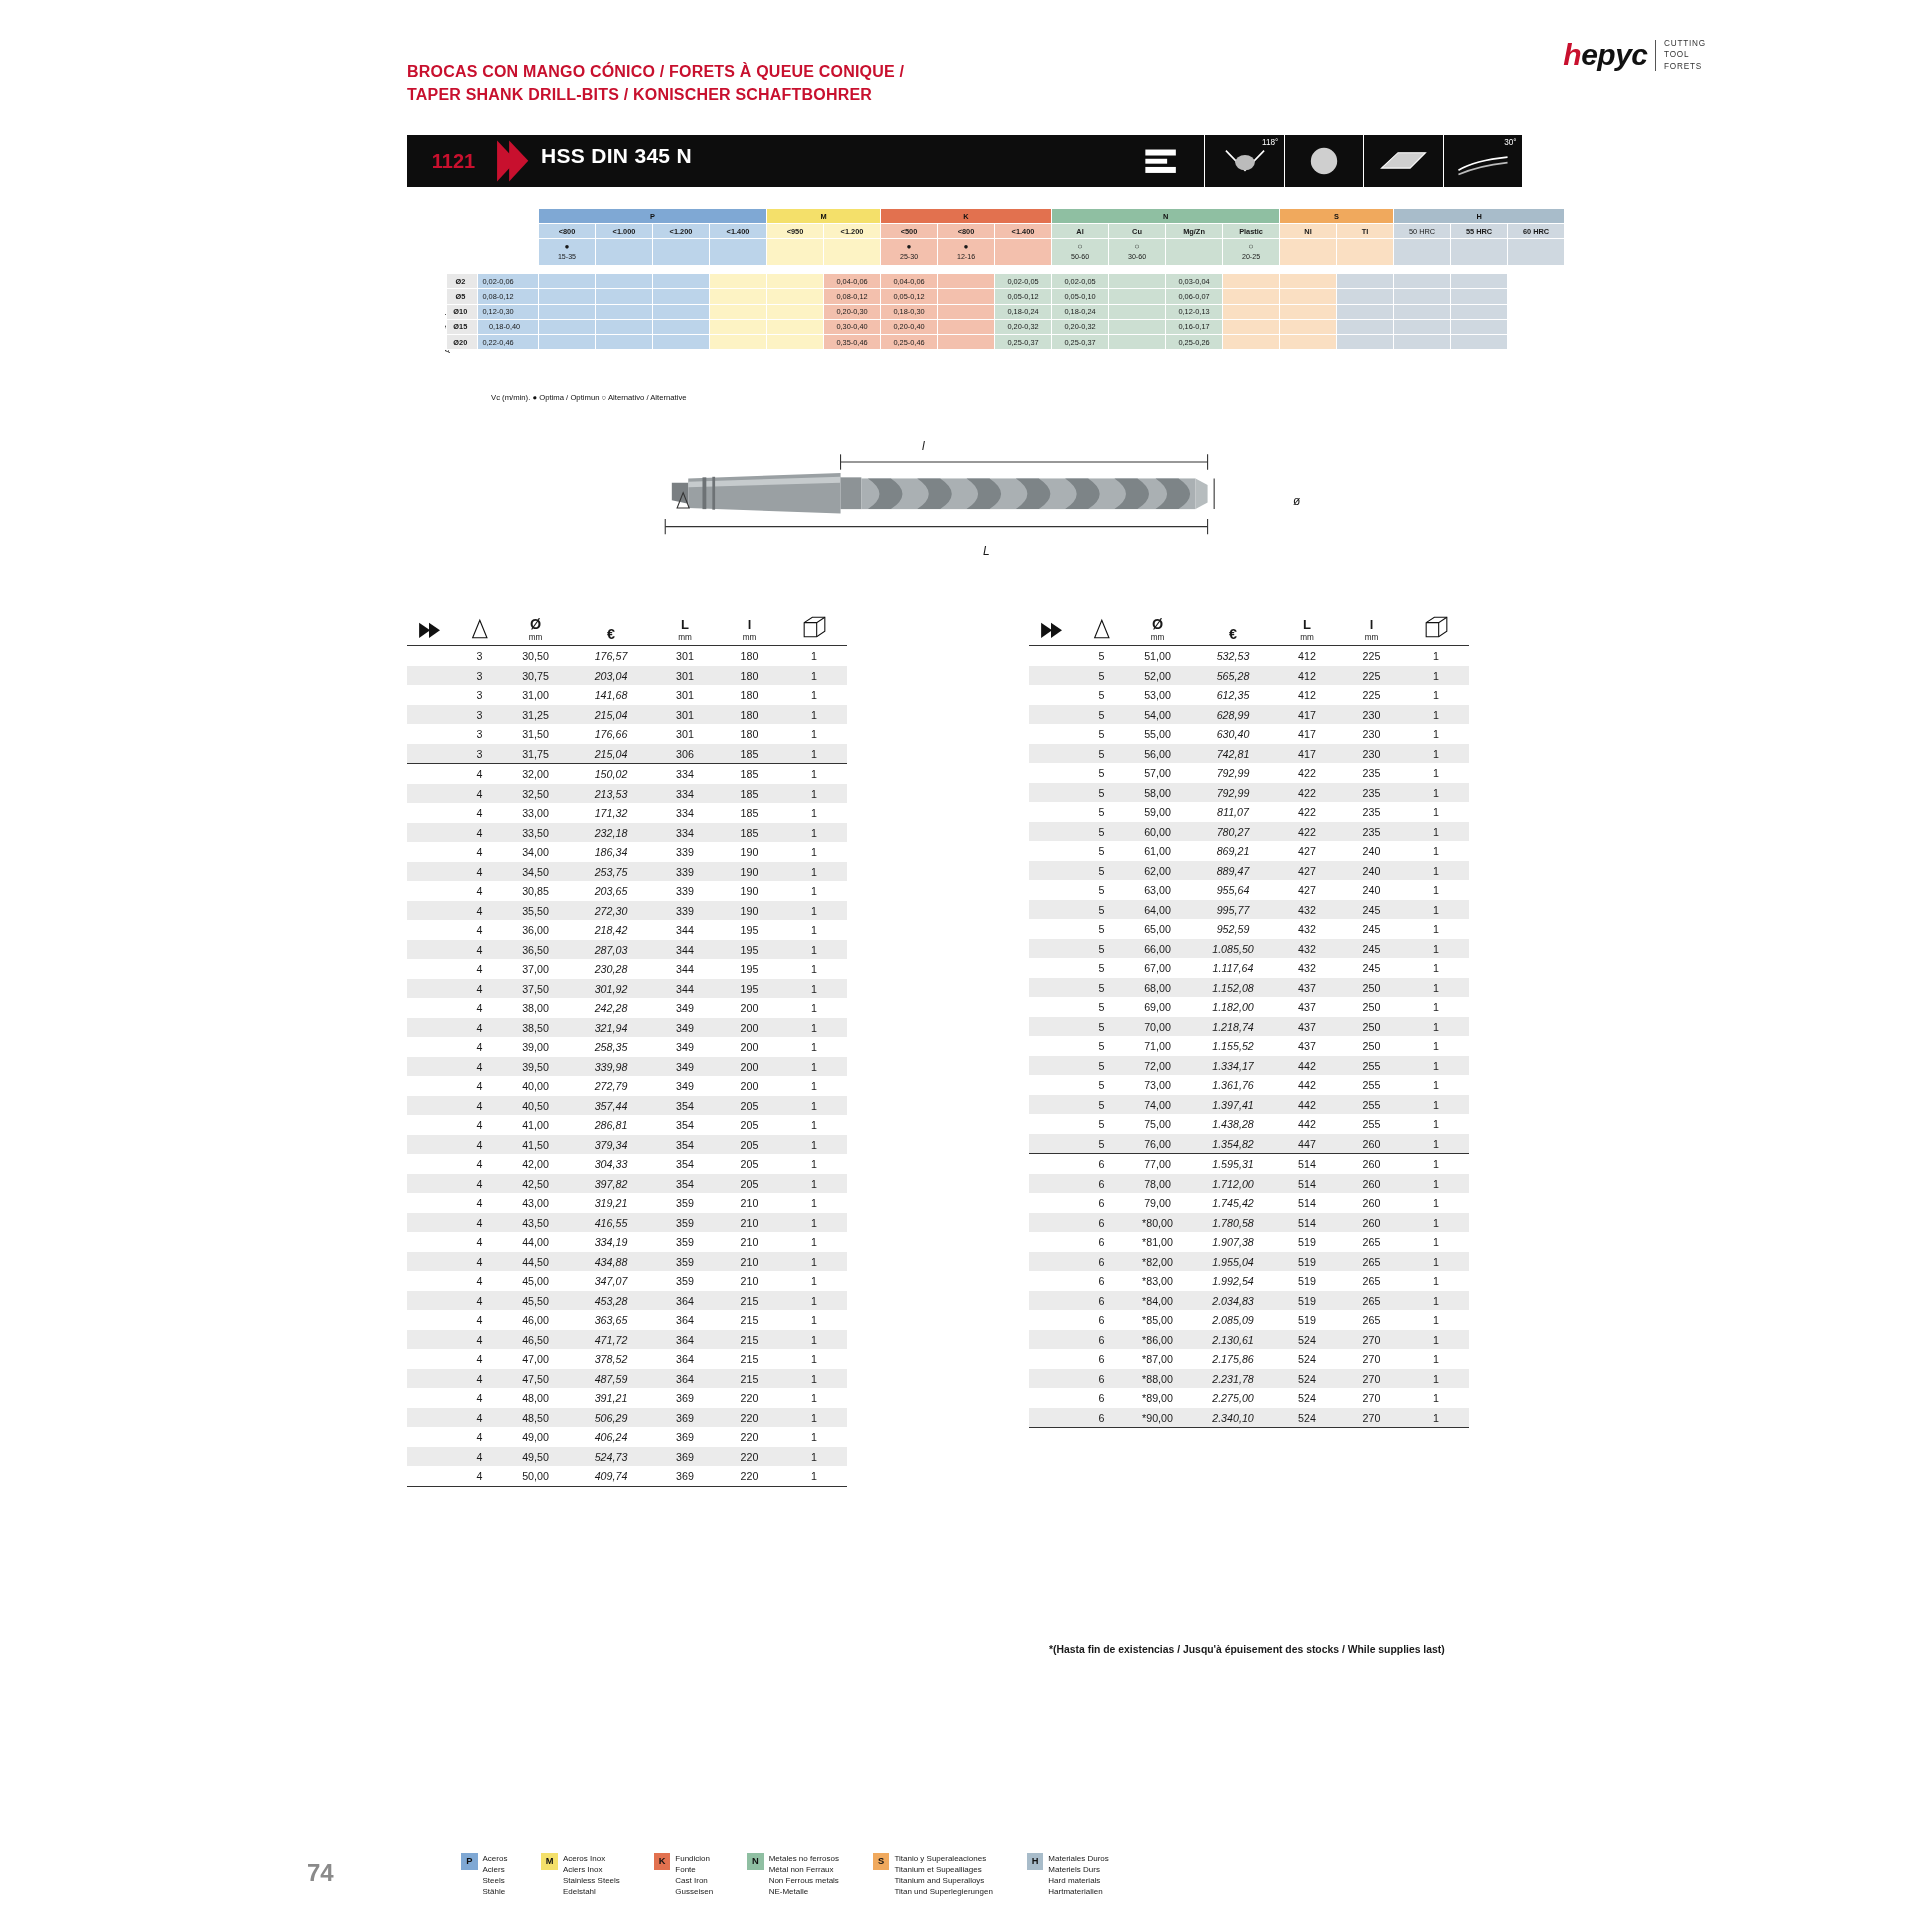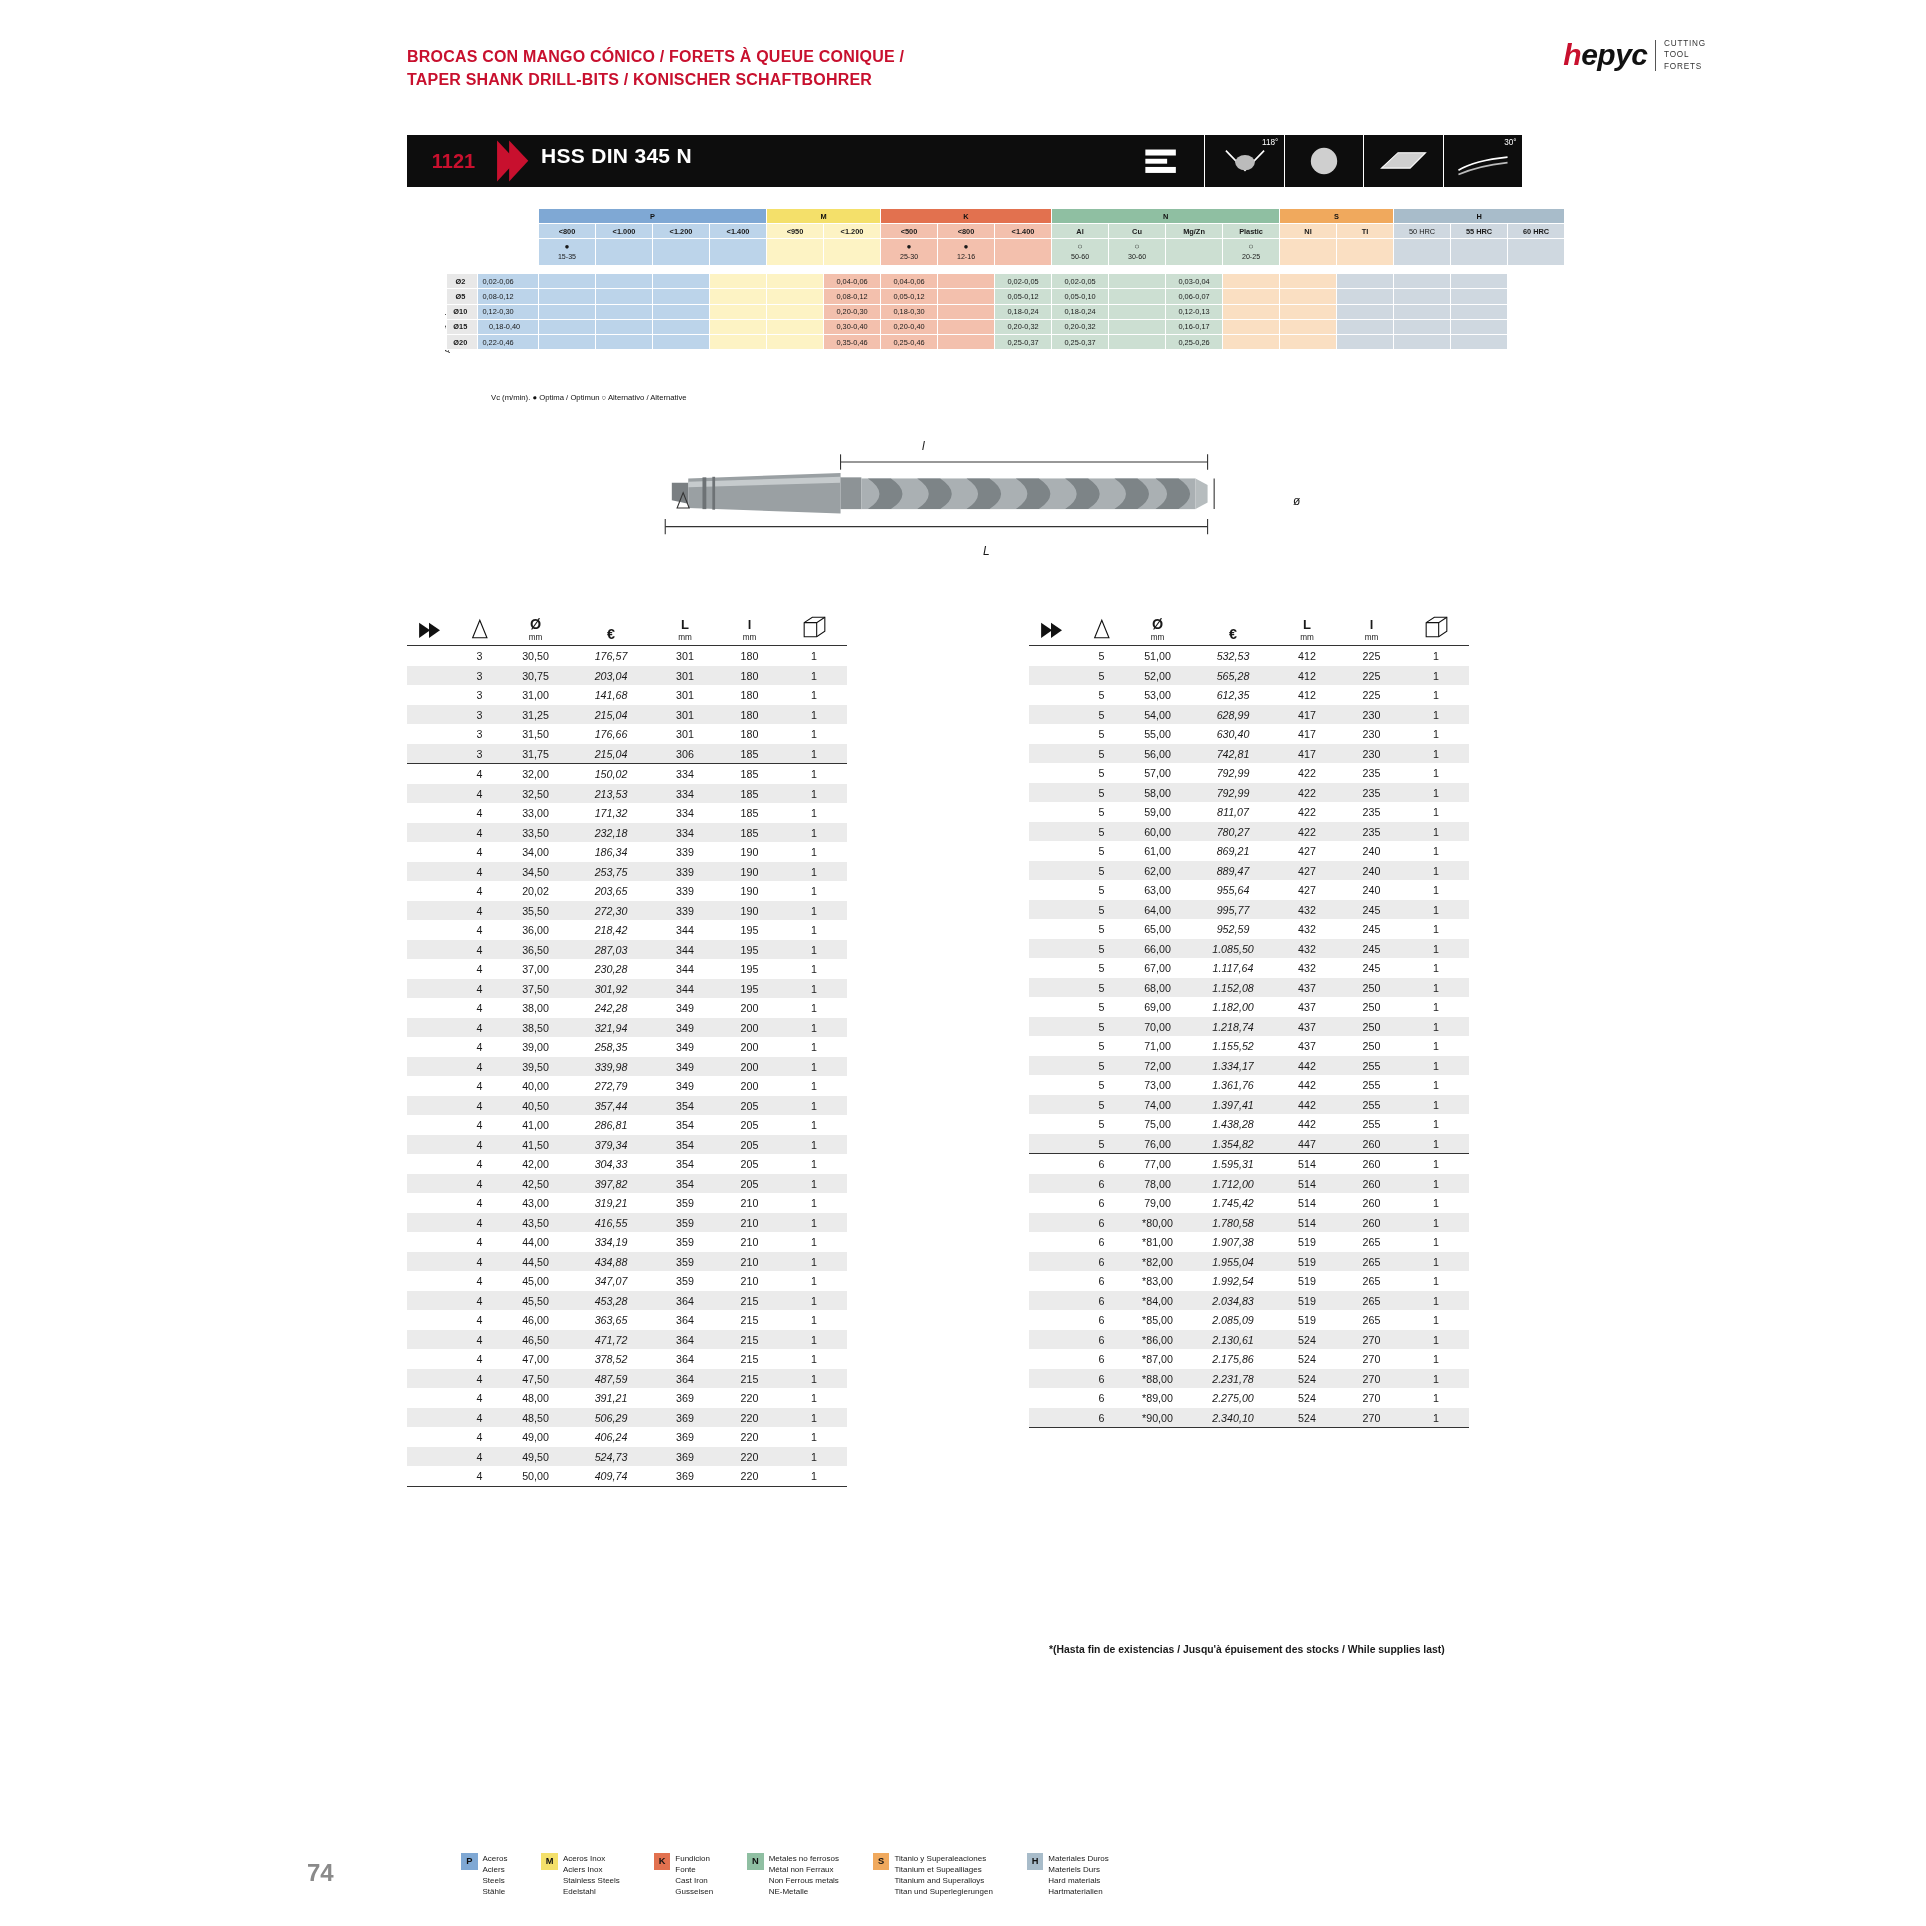--- a/index.html
+++ b/index.html
@@ -7,21 +7,21 @@
     width:1926px;height:1926px;
     background:#ffffff;
     font-family:"Liberation Sans", sans-serif;
     color:#1a1a1a;
     position:relative;
     overflow:hidden;
   }
   .page{position:absolute;left:0;top:0;width:1926px;height:1926px;}
 
   
-  .hdr-title{position:absolute;left:407px;top:45px;width:824px;font-size:16px;font-weight:bold;color:#c8102e;line-height:1.45;letter-spacing:0.2px;}
+  .hdr-title{position:absolute;left:407px;top:60px;width:824px;font-size:16px;font-weight:bold;color:#c8102e;line-height:1.45;letter-spacing:0.2px;}
   .logo{position:absolute;right:220px;top:38px;display:flex;align-items:center;gap:7.7px;}
   .logo-mark{font-size:30px;font-weight:bold;color:#111;letter-spacing:-0.5px;font-style:italic;}
   .logo-mark .h{color:#c8102e;}
   .logo-sep{width:1.1px;height:31px;background:#555;}
   .logo-sub{font-size:8.2px;line-height:1.35;color:#333;letter-spacing:0.8px;}
 
   
   .blackbar{position:absolute;left:407px;top:135px;width:1115px;height:52px;background:#0d0d0d;}
   .code-box{position:absolute;left:407px;top:135px;width:93px;height:52px;background:#0d0d0d;display:flex;align-items:center;justify-content:center;}
   .code-box span{color:#c8102e;font-size:20px;font-weight:bold;}
@@ -549,21 +549,21 @@
             <td>4</td>
             <td style="font-weight: 400;">34,50</td>
             <td class="price">253,75</td>
             <td>339</td>
             <td>190</td>
             <td>1</td>
           </tr>
           <tr>
             <td></td>
             <td>4</td>
-            <td style="font-weight: 400;">20,02</td>
+            <td style="font-weight: 400;">30,85</td>
             <td class="price">203,65</td>
             <td>339</td>
             <td>190</td>
             <td>1</td>
           </tr>
           <tr class="zebra">
             <td></td>
             <td>4</td>
             <td style="font-weight: 400;">35,50</td>
             <td class="price">272,30</td>

